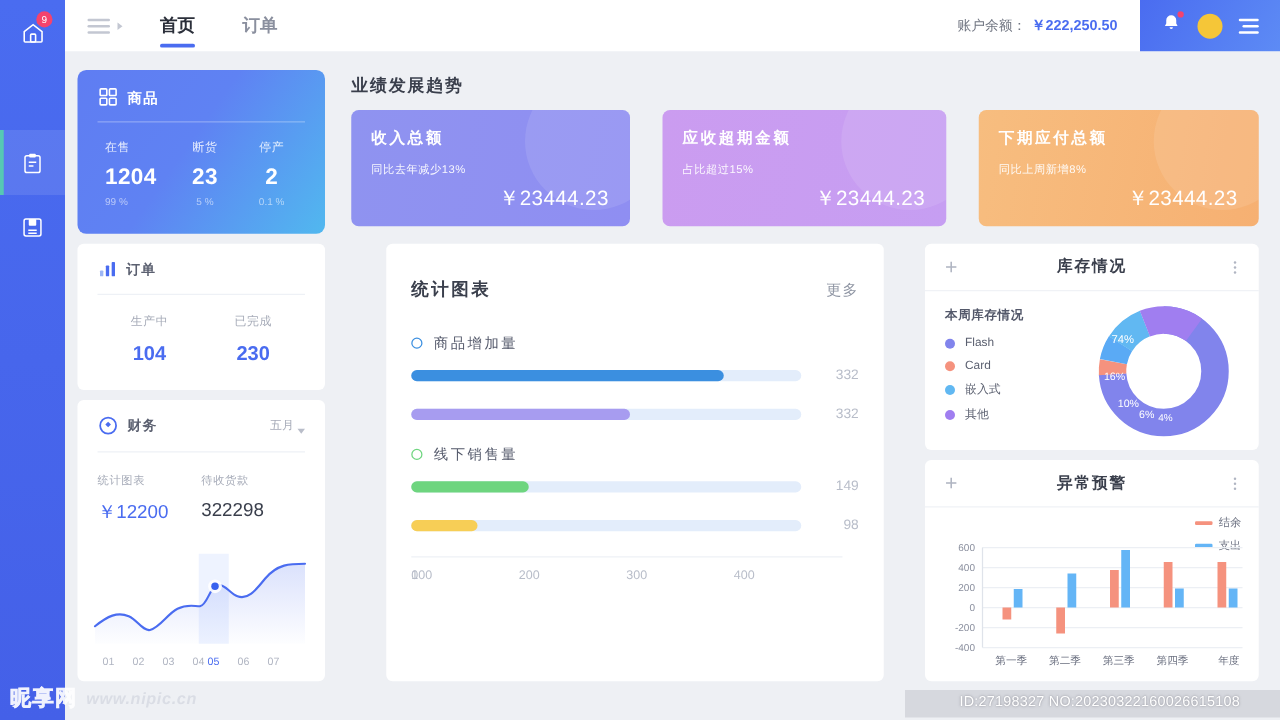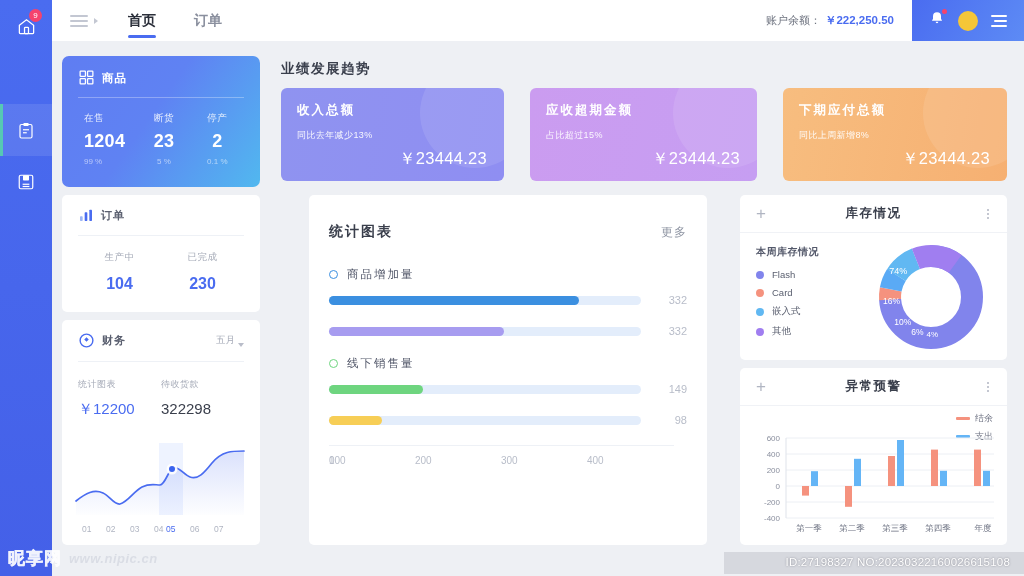--- a/index.html
+++ b/index.html
@@ -190,21 +190,21 @@
   .warn-chart { position: absolute; left: 6px; top: 62px; }
 
   
   .wm-left { position: absolute; left: 8px; bottom: 6px; display: flex; align-items: center; gap: 7px; opacity: .92; }
   .wm-logo {
     font-size: 17px; font-weight: bold; color: #fff; letter-spacing: 1px;
     -webkit-text-stroke: 0.5px #ffffff; font-family: "DejaVu Sans", sans-serif;
   }
   .wm-url { font-size: 13px; color: #d9dce4; font-style: italic; font-weight: bold; letter-spacing: .5px; }
   .wm-id {
-    position: absolute; right: 14px; bottom: 8px;
+    position: absolute; right: 32px; bottom: 8px;
     font-size: 11.5px; color: #ffffff; letter-spacing: .2px;
     text-shadow: 0 0 2px rgba(120,120,130,.9);
   }
   .wm-strip {
     position: absolute; right: 0; bottom: 2px; width: 300px; height: 22px;
     background: rgba(160,162,172,0.30);
   }
 </style>
 </head>
 <body>

